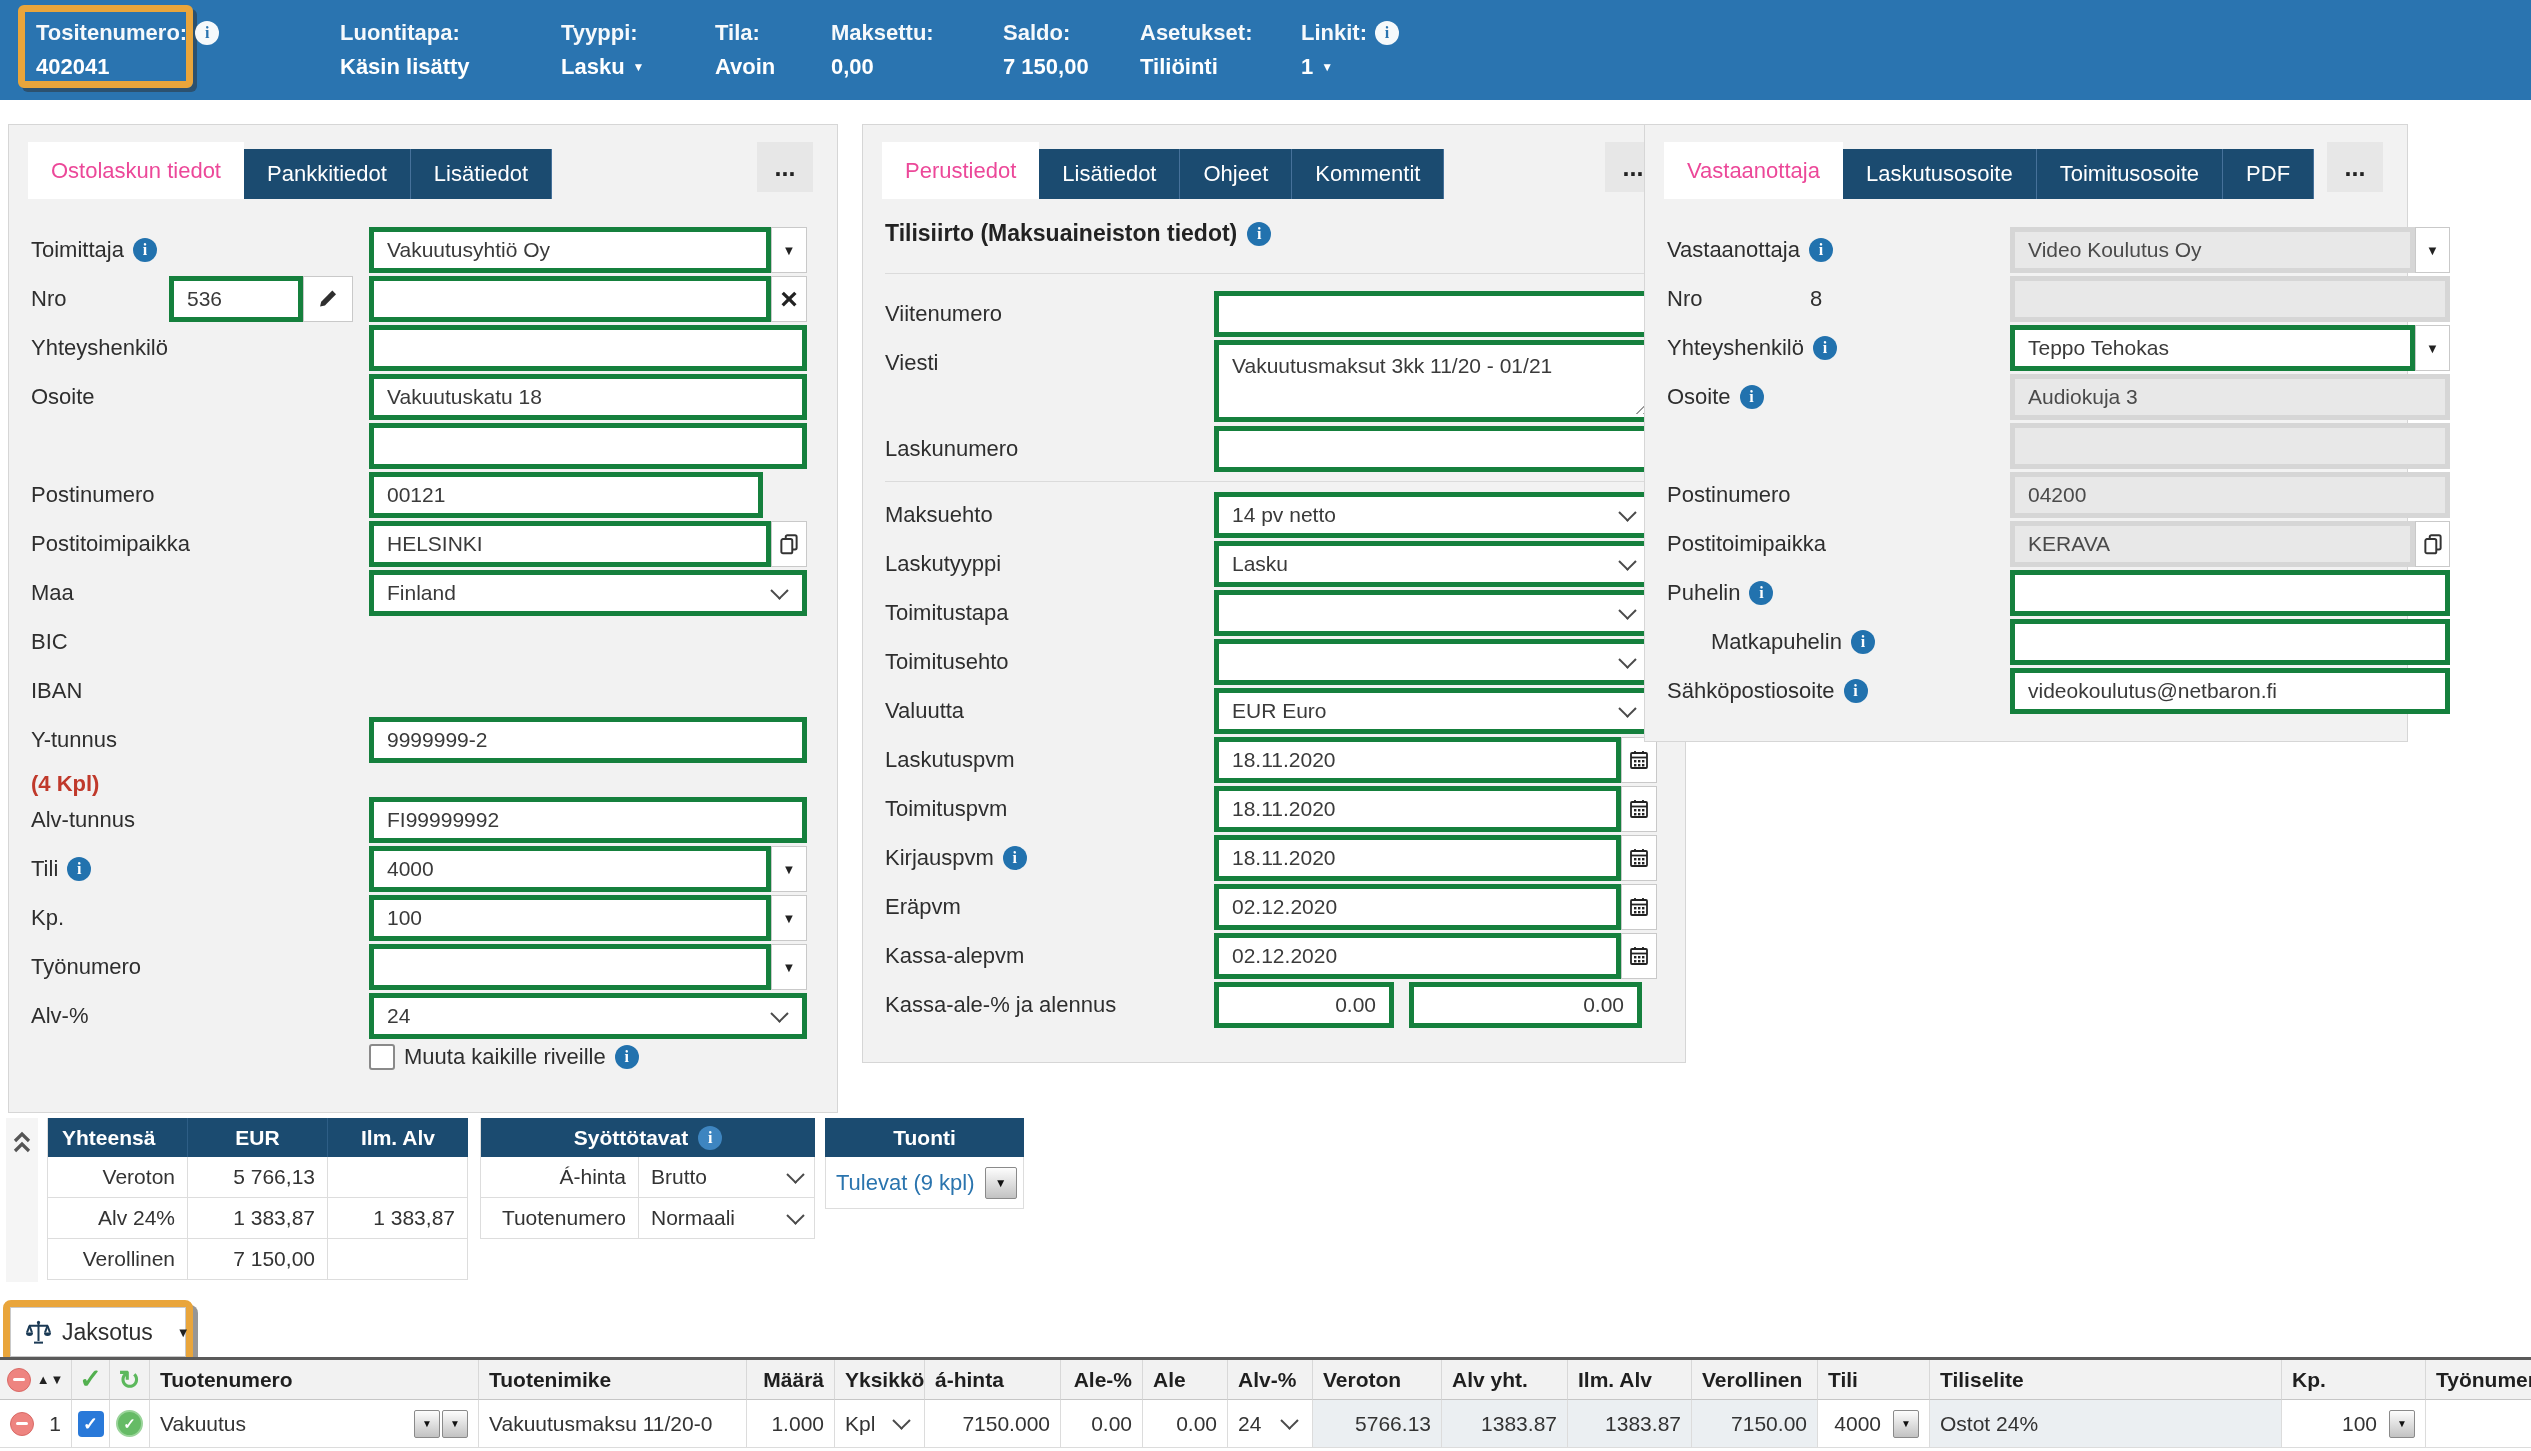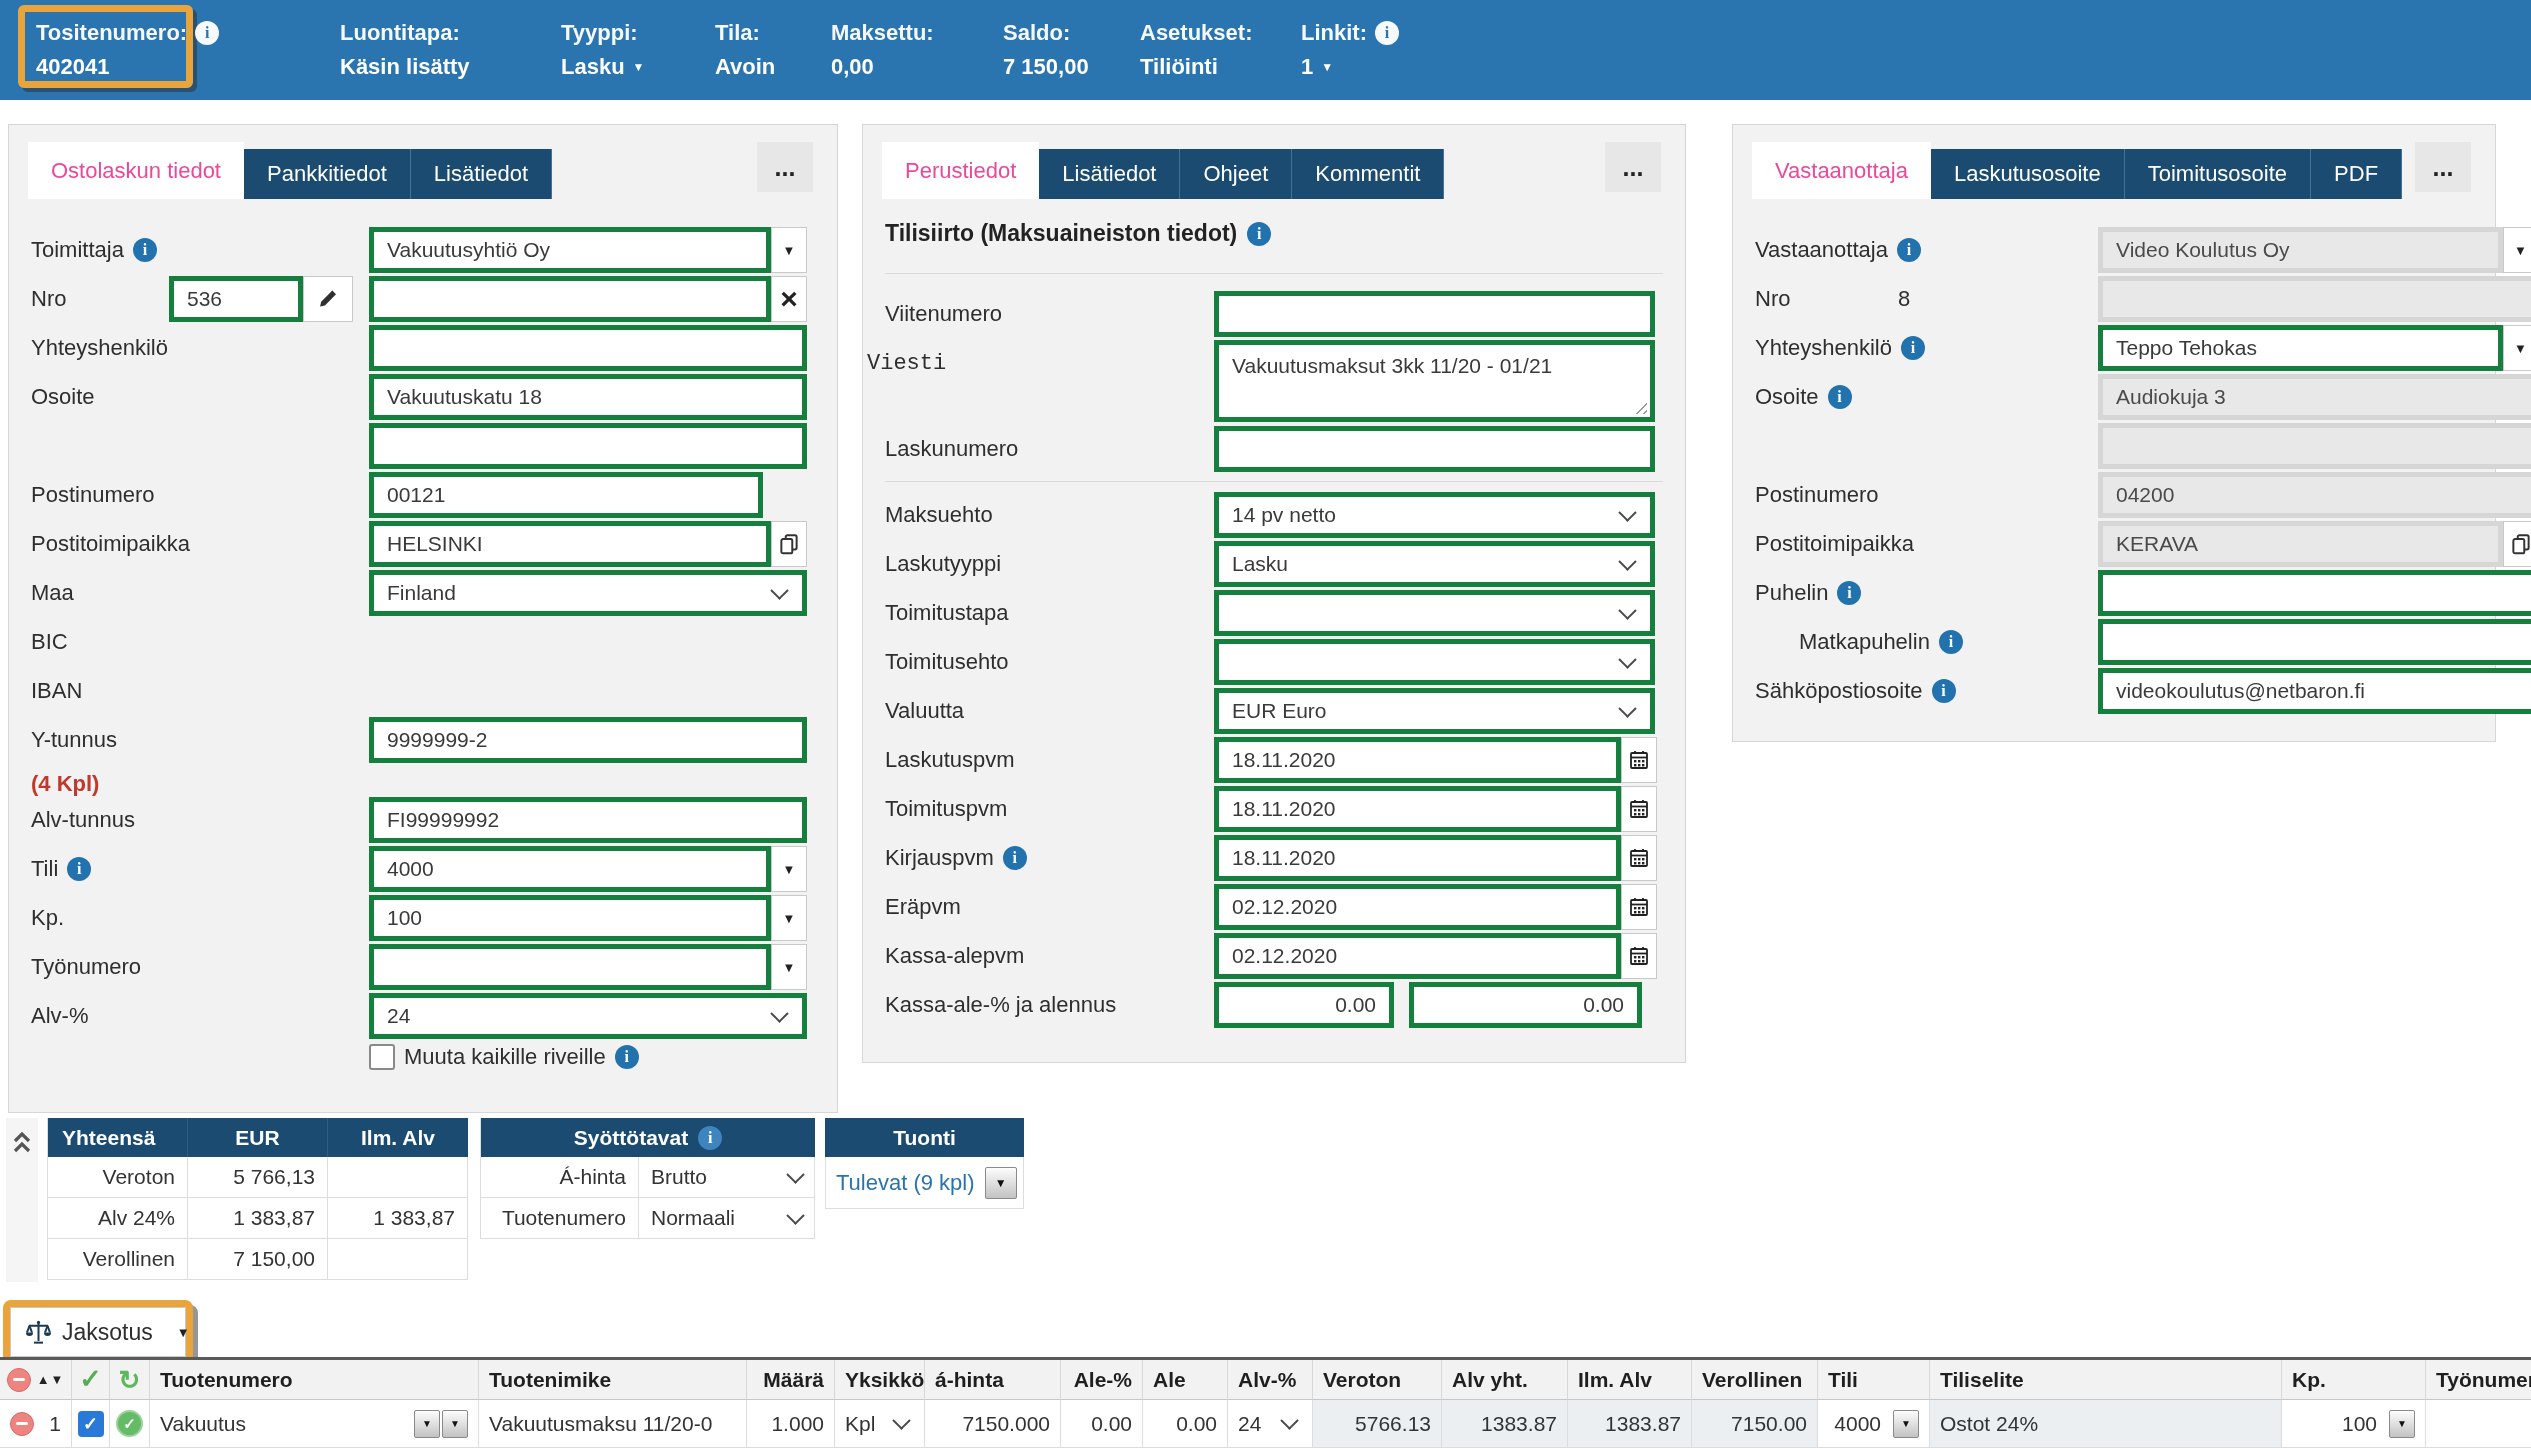--- a/index.html
+++ b/index.html
@@ -323,21 +323,21 @@
       <span>Tilisiirto (Maksuaineiston tiedot)</span>
       <span class="info"></span>
     </div>
   <div class="hr" style="top:148px;"></div>
 
   <div class="lbl" style="left:22px;top:166px;">
       <span>Viitenumero</span>
     </div>
   <div class="inp" style="left:351px;top:166px;width:441px;"></div>
 
-  <div class="lbl" style="left:4px;top:215px;font-family:Liberation Mono, monospace;">
+  <div class="lbl" style="left:22px;top:215px;">
       <span>Viesti</span>
     </div>
   <div class="inp" style="left:351px;top:215px;width:441px;height:82px;align-items:flex-start;padding-top:9px;">
       <span>Vakuutusmaksut 3kk 11/20 - 01/21</span>
       <span class="resize-h"></span>
     </div>
 
   <div class="lbl" style="left:22px;top:301px;">
       <span>Laskunumero</span>
     </div>
@@ -491,21 +491,21 @@
       </svg>
     </div>
 
   <div class="lbl" style="left:22px;top:857px;">
       <span>Kassa-ale-% ja alennus</span>
     </div>
   <div class="inp num" style="left:351px;top:857px;width:180px;">0.00</div>
   <div class="inp num" style="left:546px;top:857px;width:233px;">0.00</div>
 </div>
 
-<div class="panel" style="left:1732px;width:764px;height:618px;">
+<div class="panel" style="left:1644px;width:764px;height:618px;">
   <div class="tabs">
     <div class="tab active">Vastaanottaja</div>
     <div class="tab">Laskutusosoite</div>
     <div class="tab">Toimitusosoite</div>
     <div class="tab">PDF</div>
   </div>
   <div class="more-btn">...</div>
 
   <div class="lbl" style="left:22px;top:102px;">
       <span>Vastaanottaja</span>

